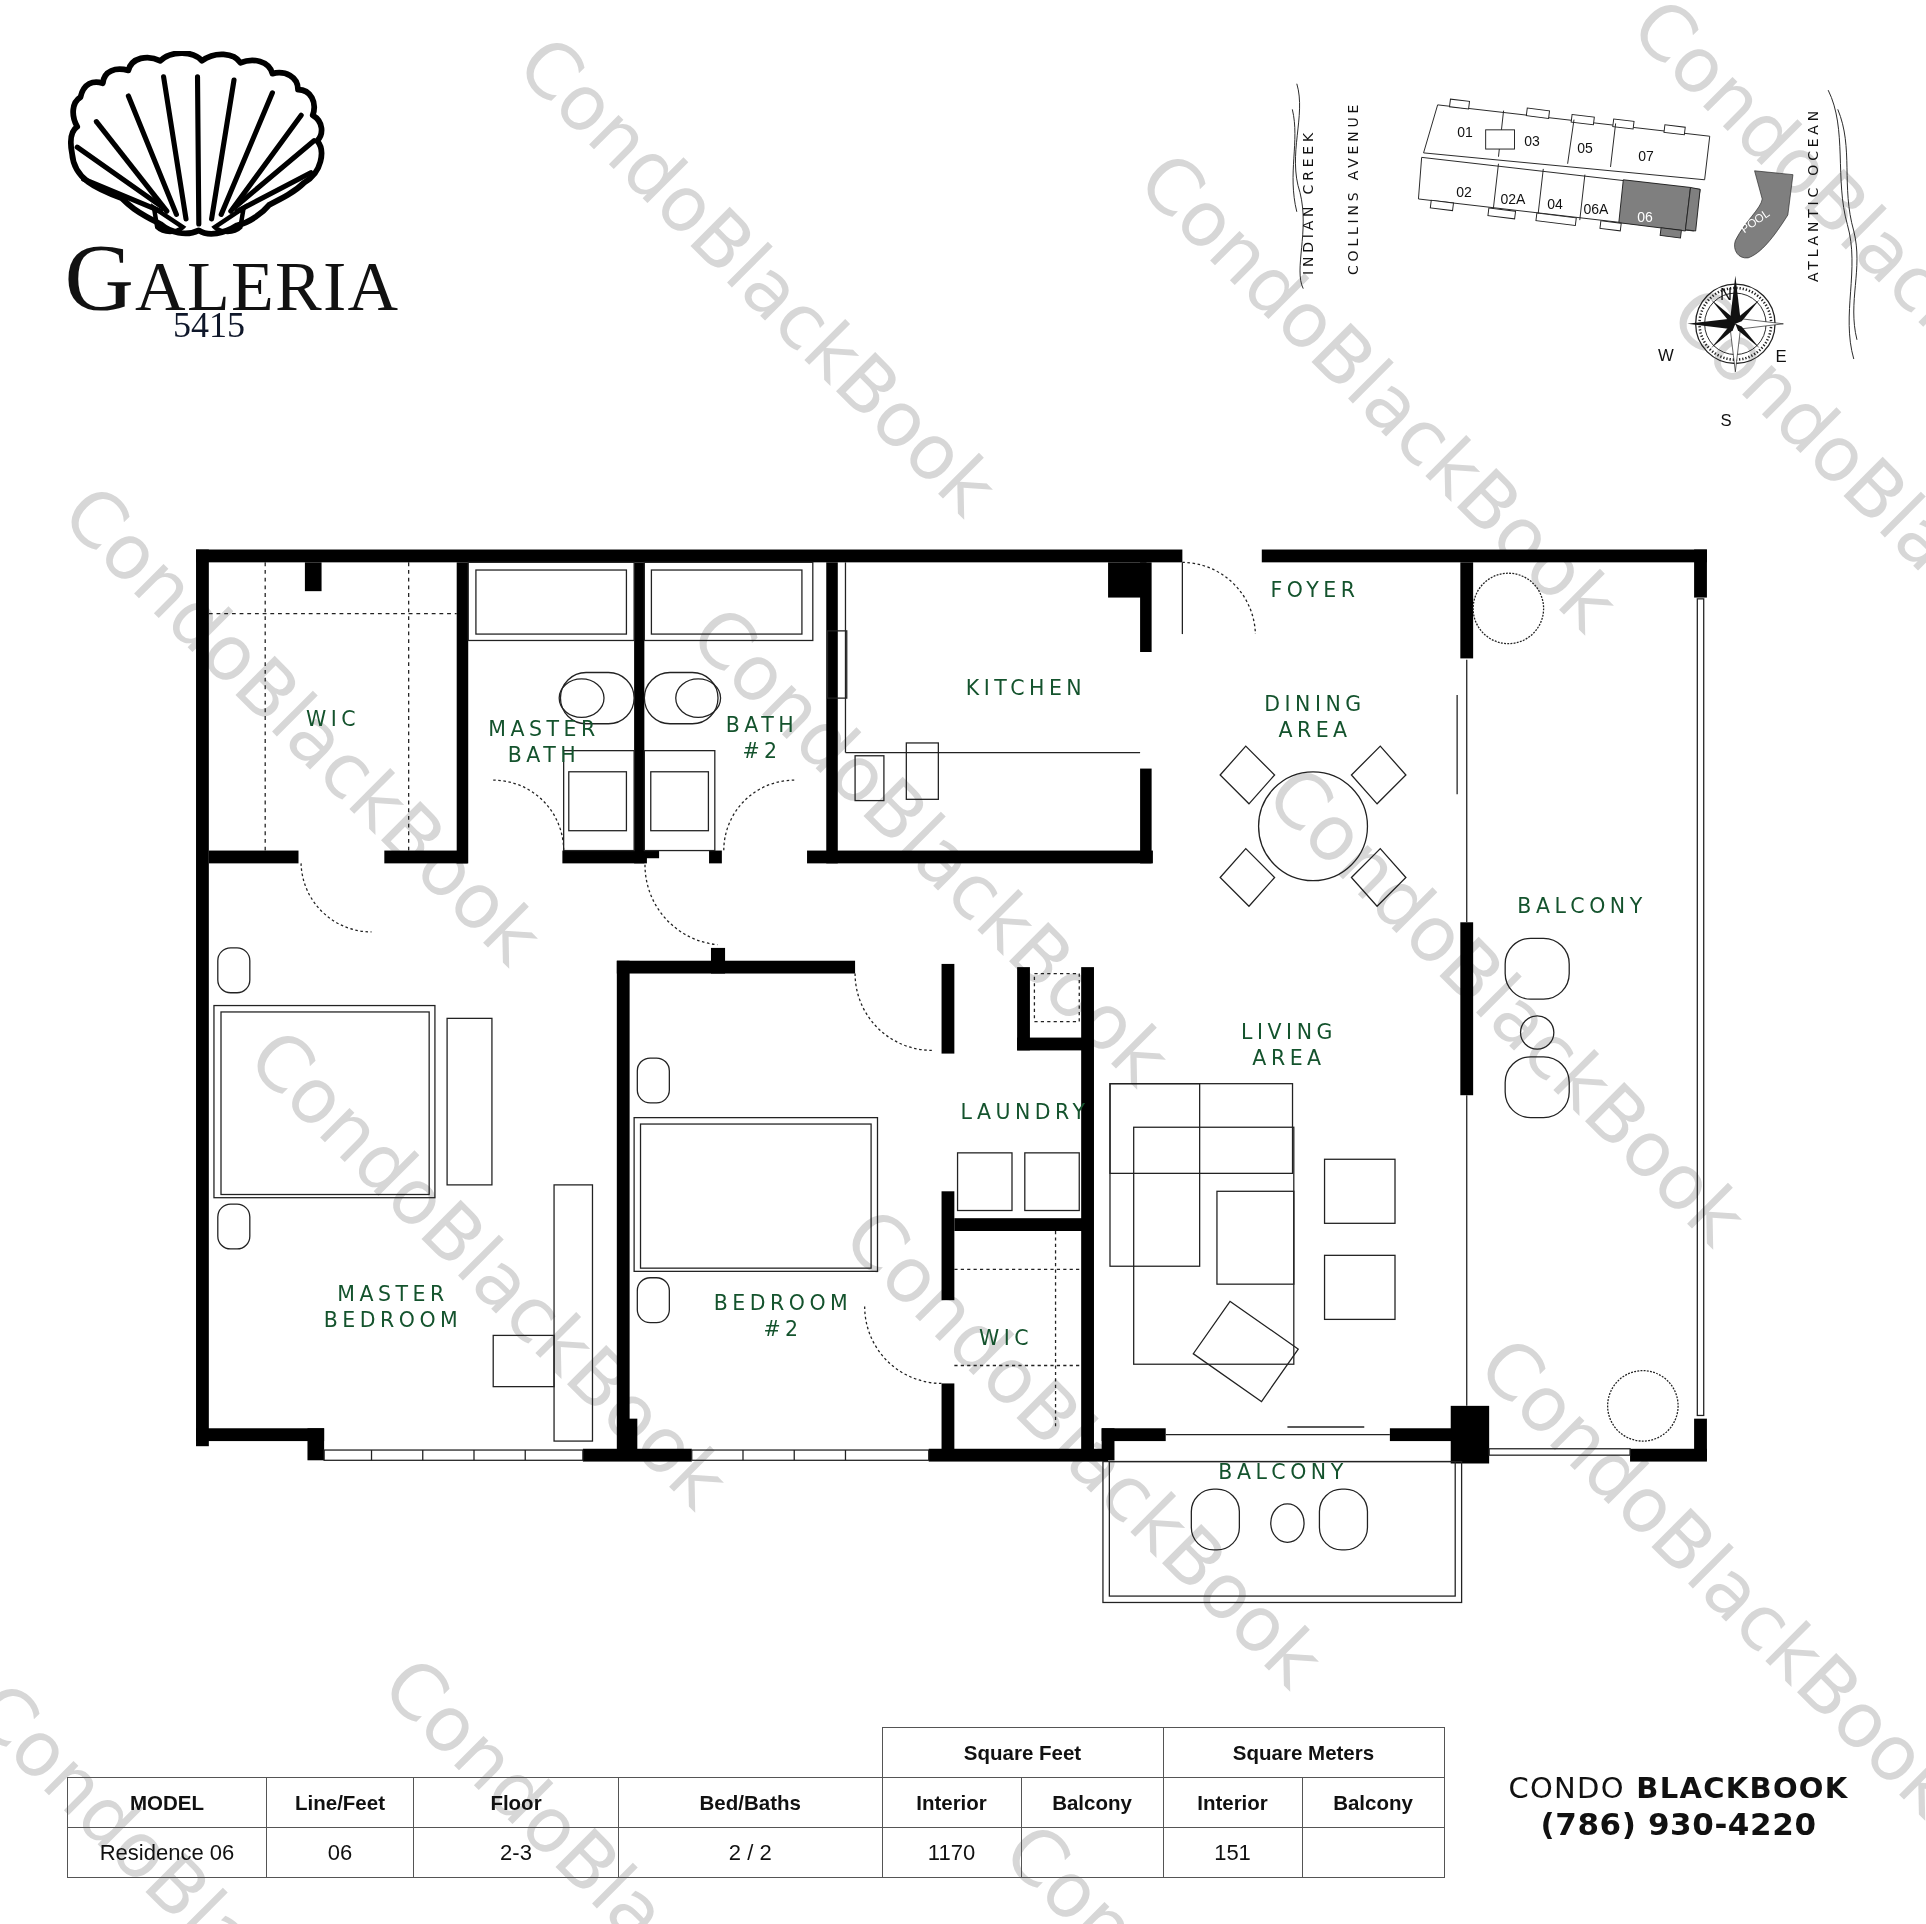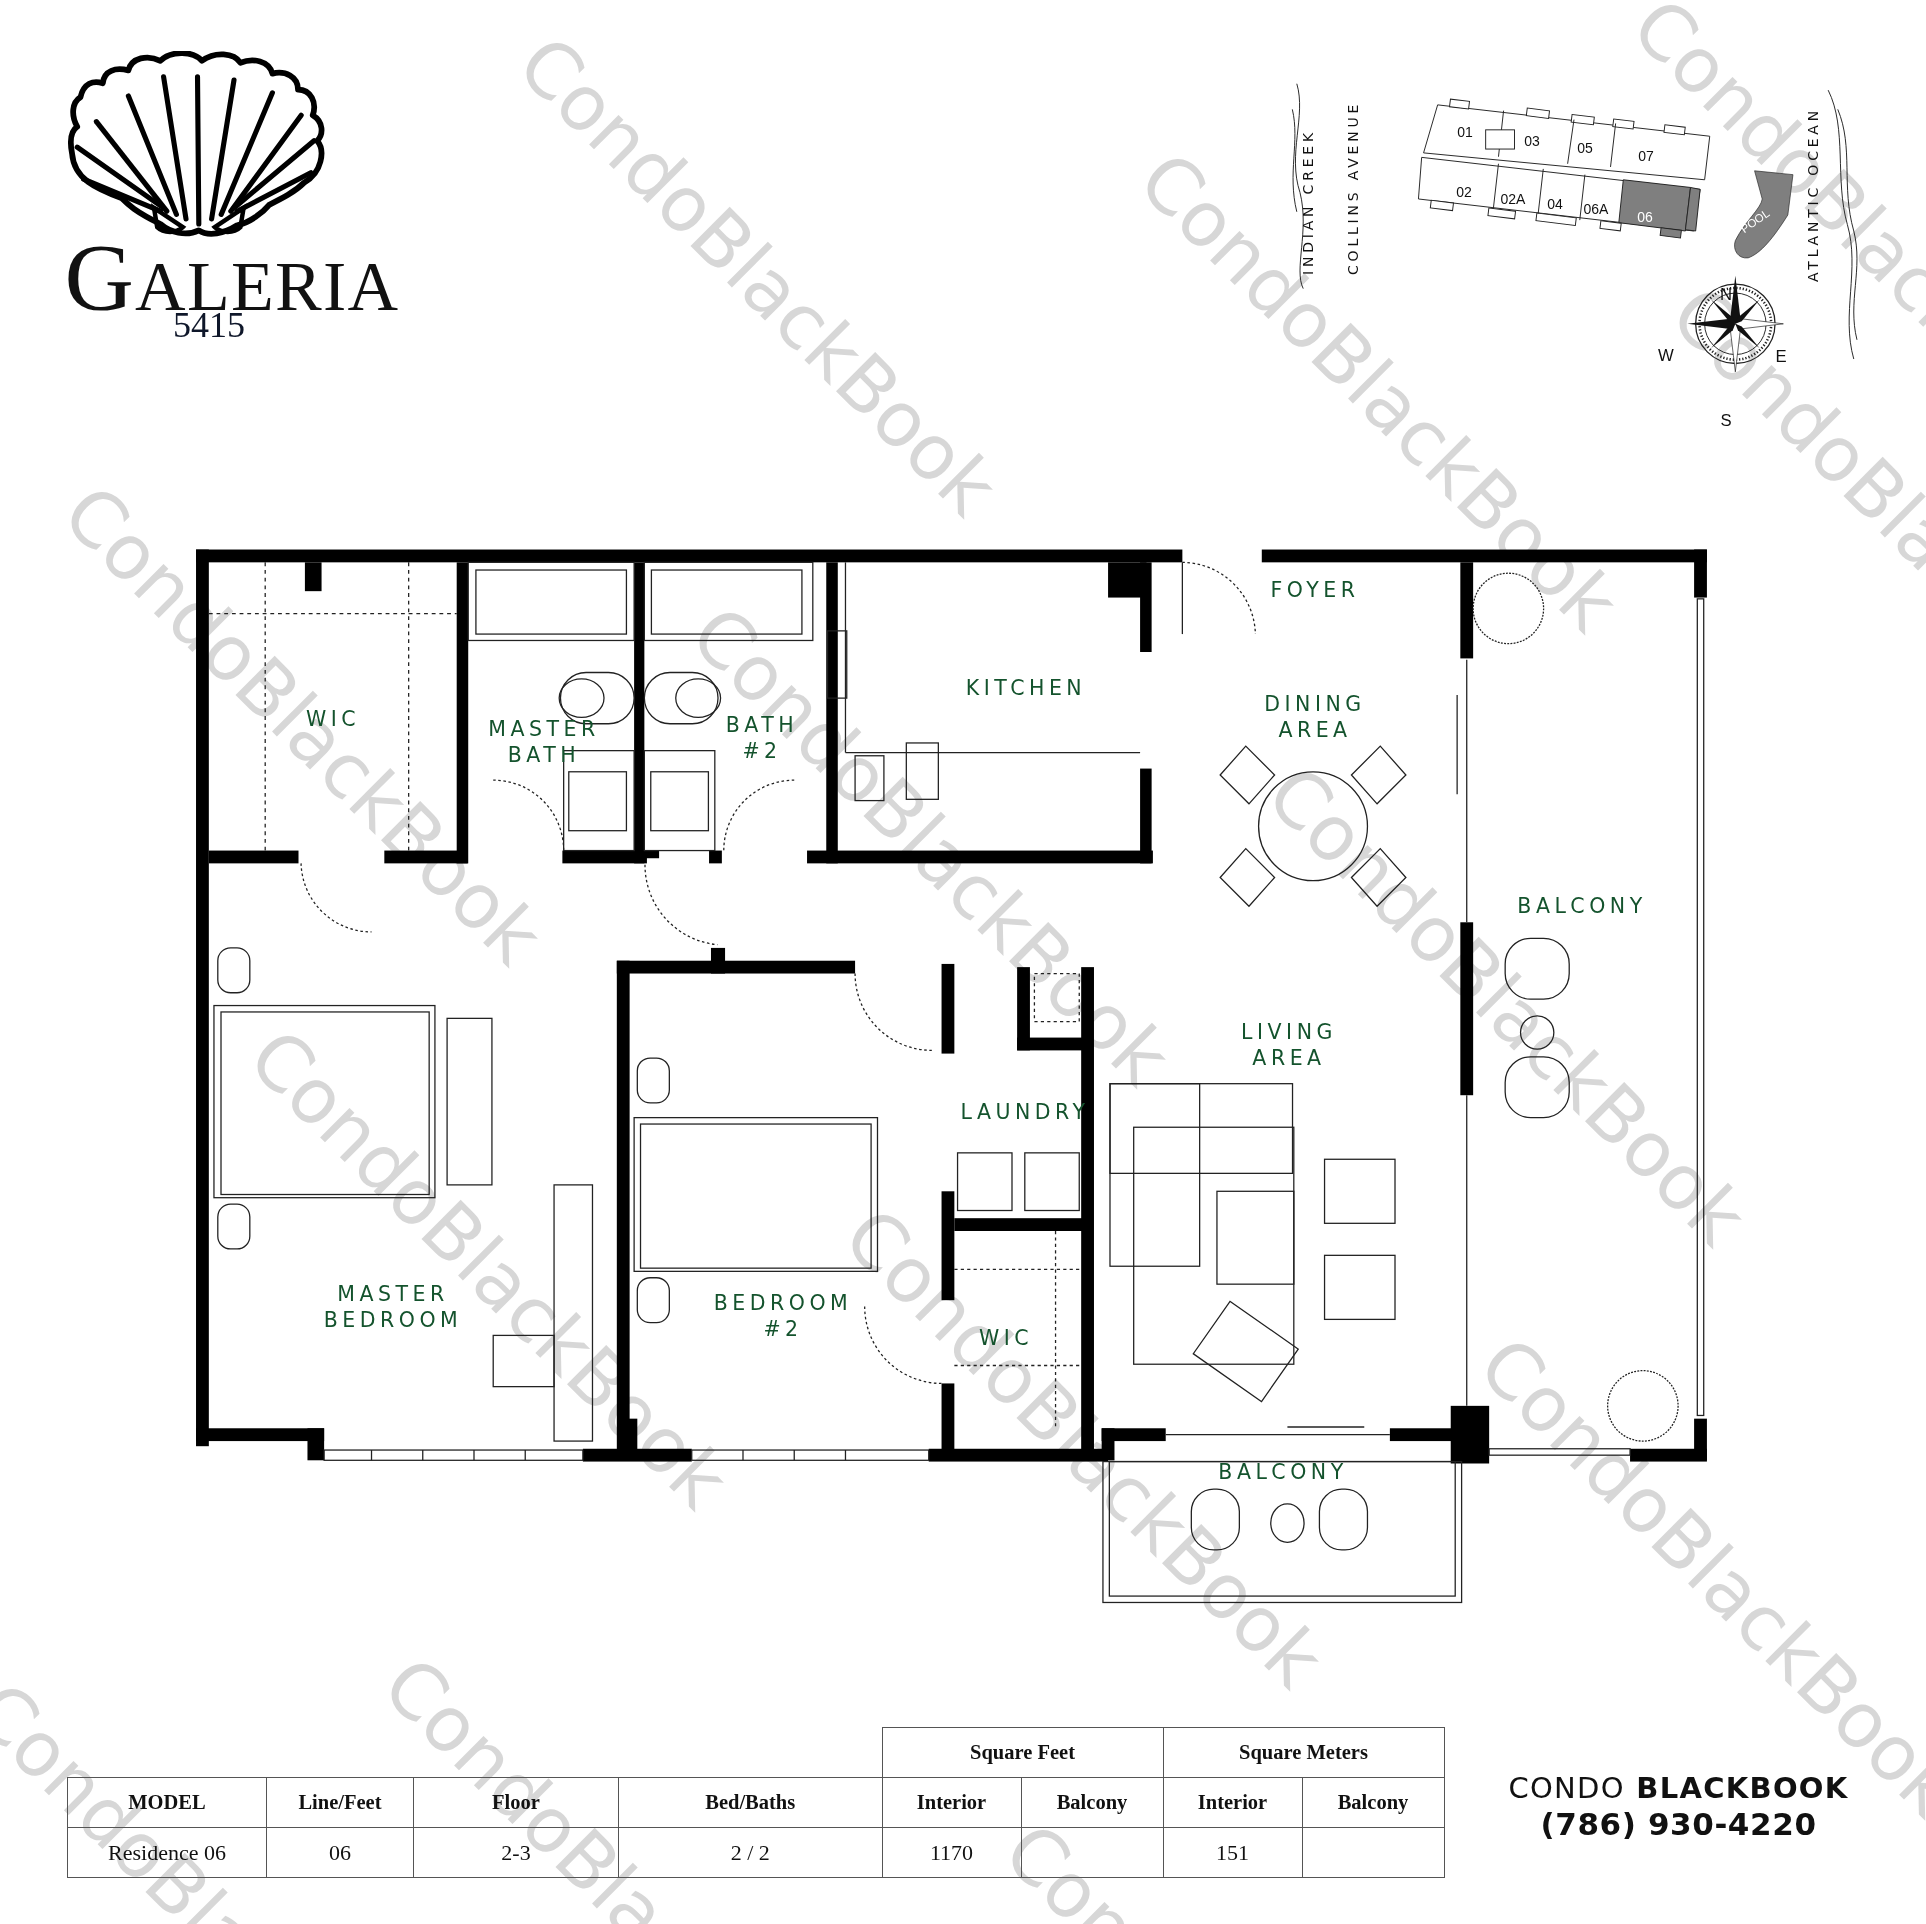--- a/index.html
+++ b/index.html
@@ -11,21 +11,21 @@
   #logo .brand .big{font-size:96px;}
   #logo .num{position:absolute;left:115px;top:253px;font-family:Liberation Serif, serif;font-size:36px;color:#0f172a;}
   
   #plan{left:0;top:0;width:1926px;height:1924px;}
   .room-label{position:absolute;font-family:"DejaVu Sans",sans-serif;font-size:20.5px;letter-spacing:4.5px;text-align:center;color:#14532d;white-space:pre-line;line-height:1.25;transform:translateX(-50%);}
   
   .key-text{position:absolute;font-family:"DejaVu Sans",sans-serif;font-size:14px;letter-spacing:3.8px;color:#111;transform-origin:left top;white-space:nowrap;}
   .unit-lbl{position:absolute;font-family:"Liberation Sans",sans-serif;font-size:14px;color:#111;transform:translate(-50%,-50%);}
   .compass-lbl{position:absolute;font-family:"Liberation Sans",sans-serif;font-size:16.7px;color:#111;transform:translate(-50%,-50%);}
   
-  #spec-table{position:absolute;left:67px;top:1727px;border-collapse:collapse;font-family:Liberation Serif, serif;}
+  #spec-table{position:absolute;left:67px;top:1727px;border-collapse:collapse;font-family:Liberation Sans, sans-serif;}
   #spec-table td{border:1.3px solid #555;text-align:center;font-size:22px;height:49px;padding:0;}
   #spec-table td.hdr{font-weight:bold;font-size:20.5px;}
   #spec-table td.blank{border:none;}
   #spec-table tr.top td.hdr{border-top:1.3px solid #555;}
   
   #cbb{position:absolute;left:1467px;top:1771px;font-family:"DejaVu Sans",sans-serif;font-weight:bold;color:#111;text-align:center;width:423px;}
   #cbb .l1{font-size:29px;letter-spacing:1.3px;}
   #cbb .l1 .light{font-weight:normal;}
   #cbb .l2{font-size:31px;letter-spacing:0.6px;margin-top:1.3px;}
   

